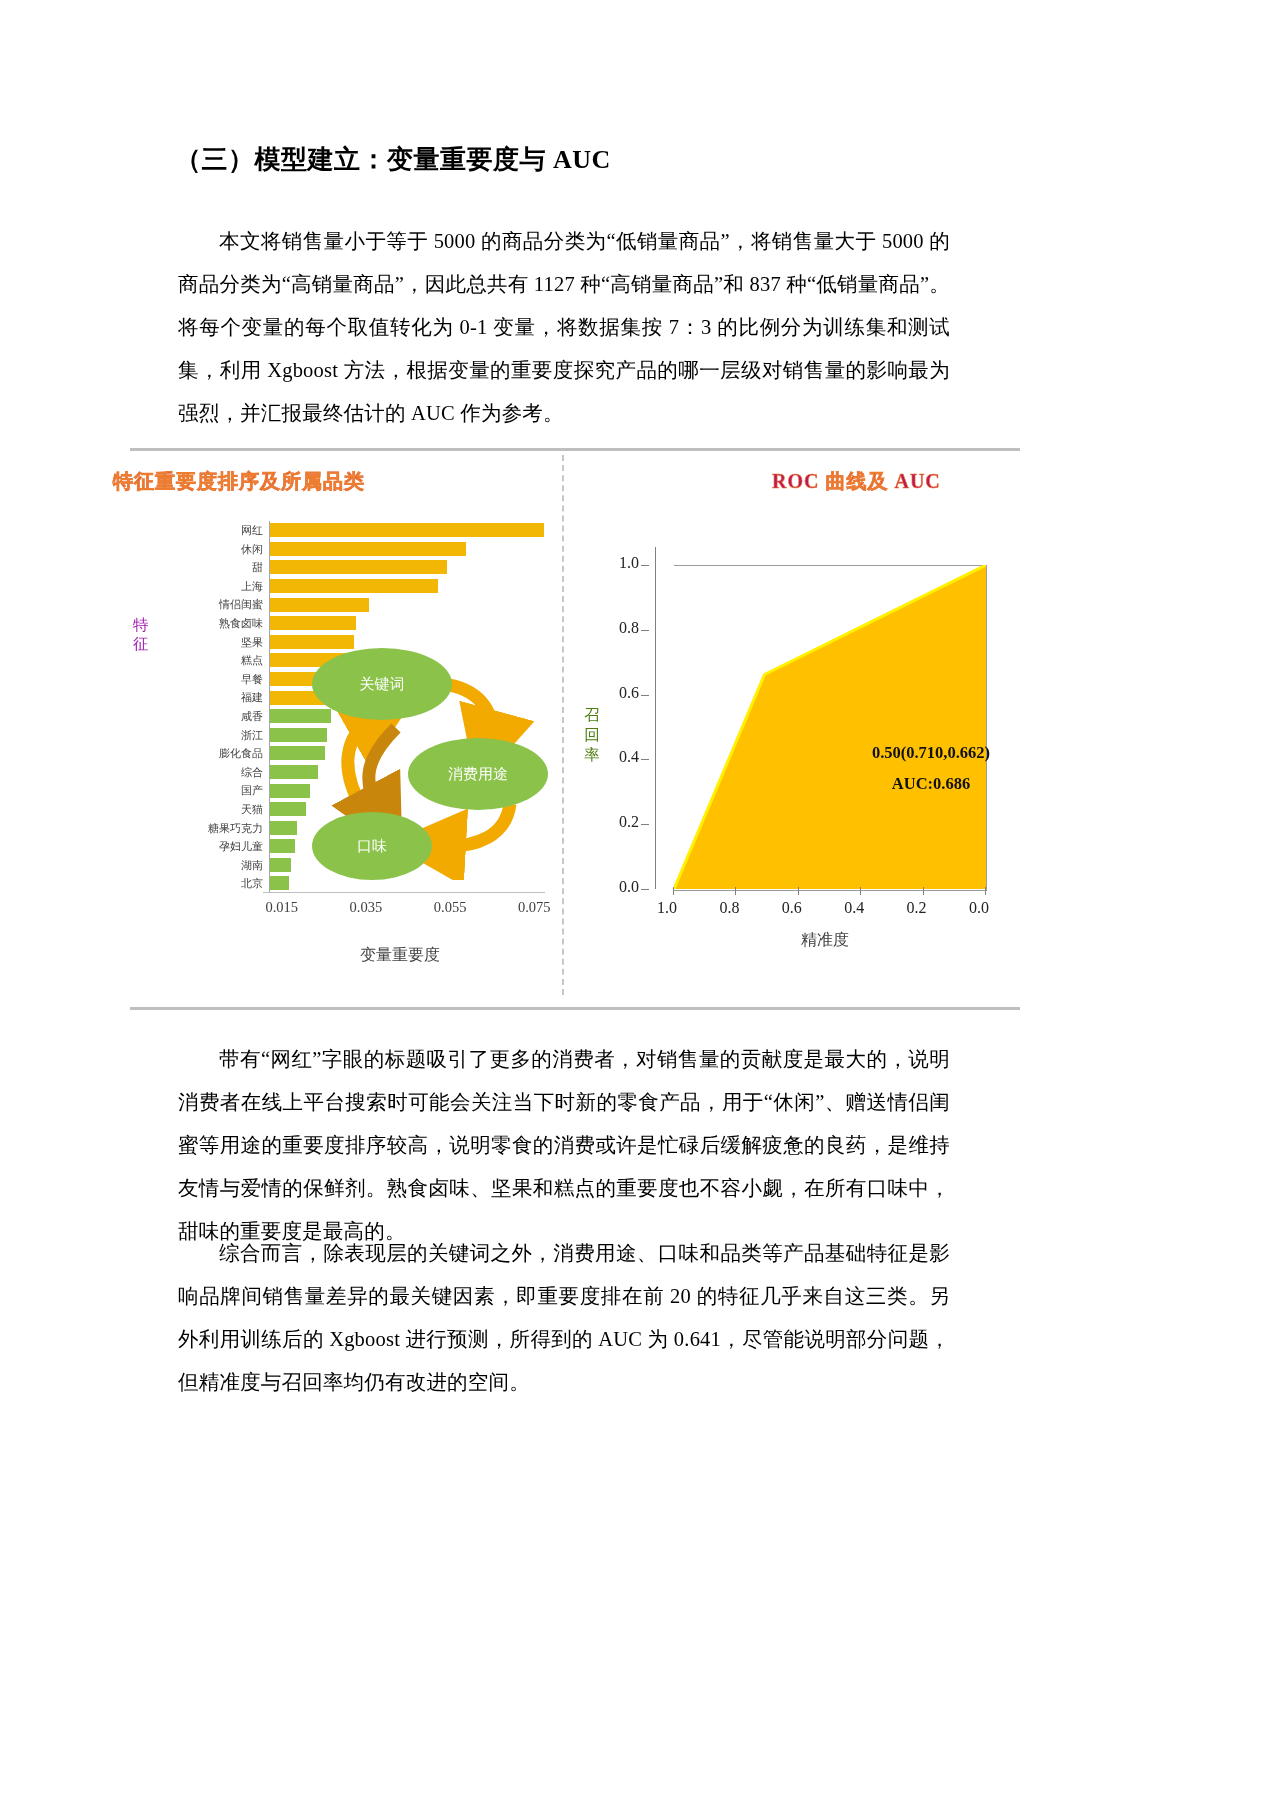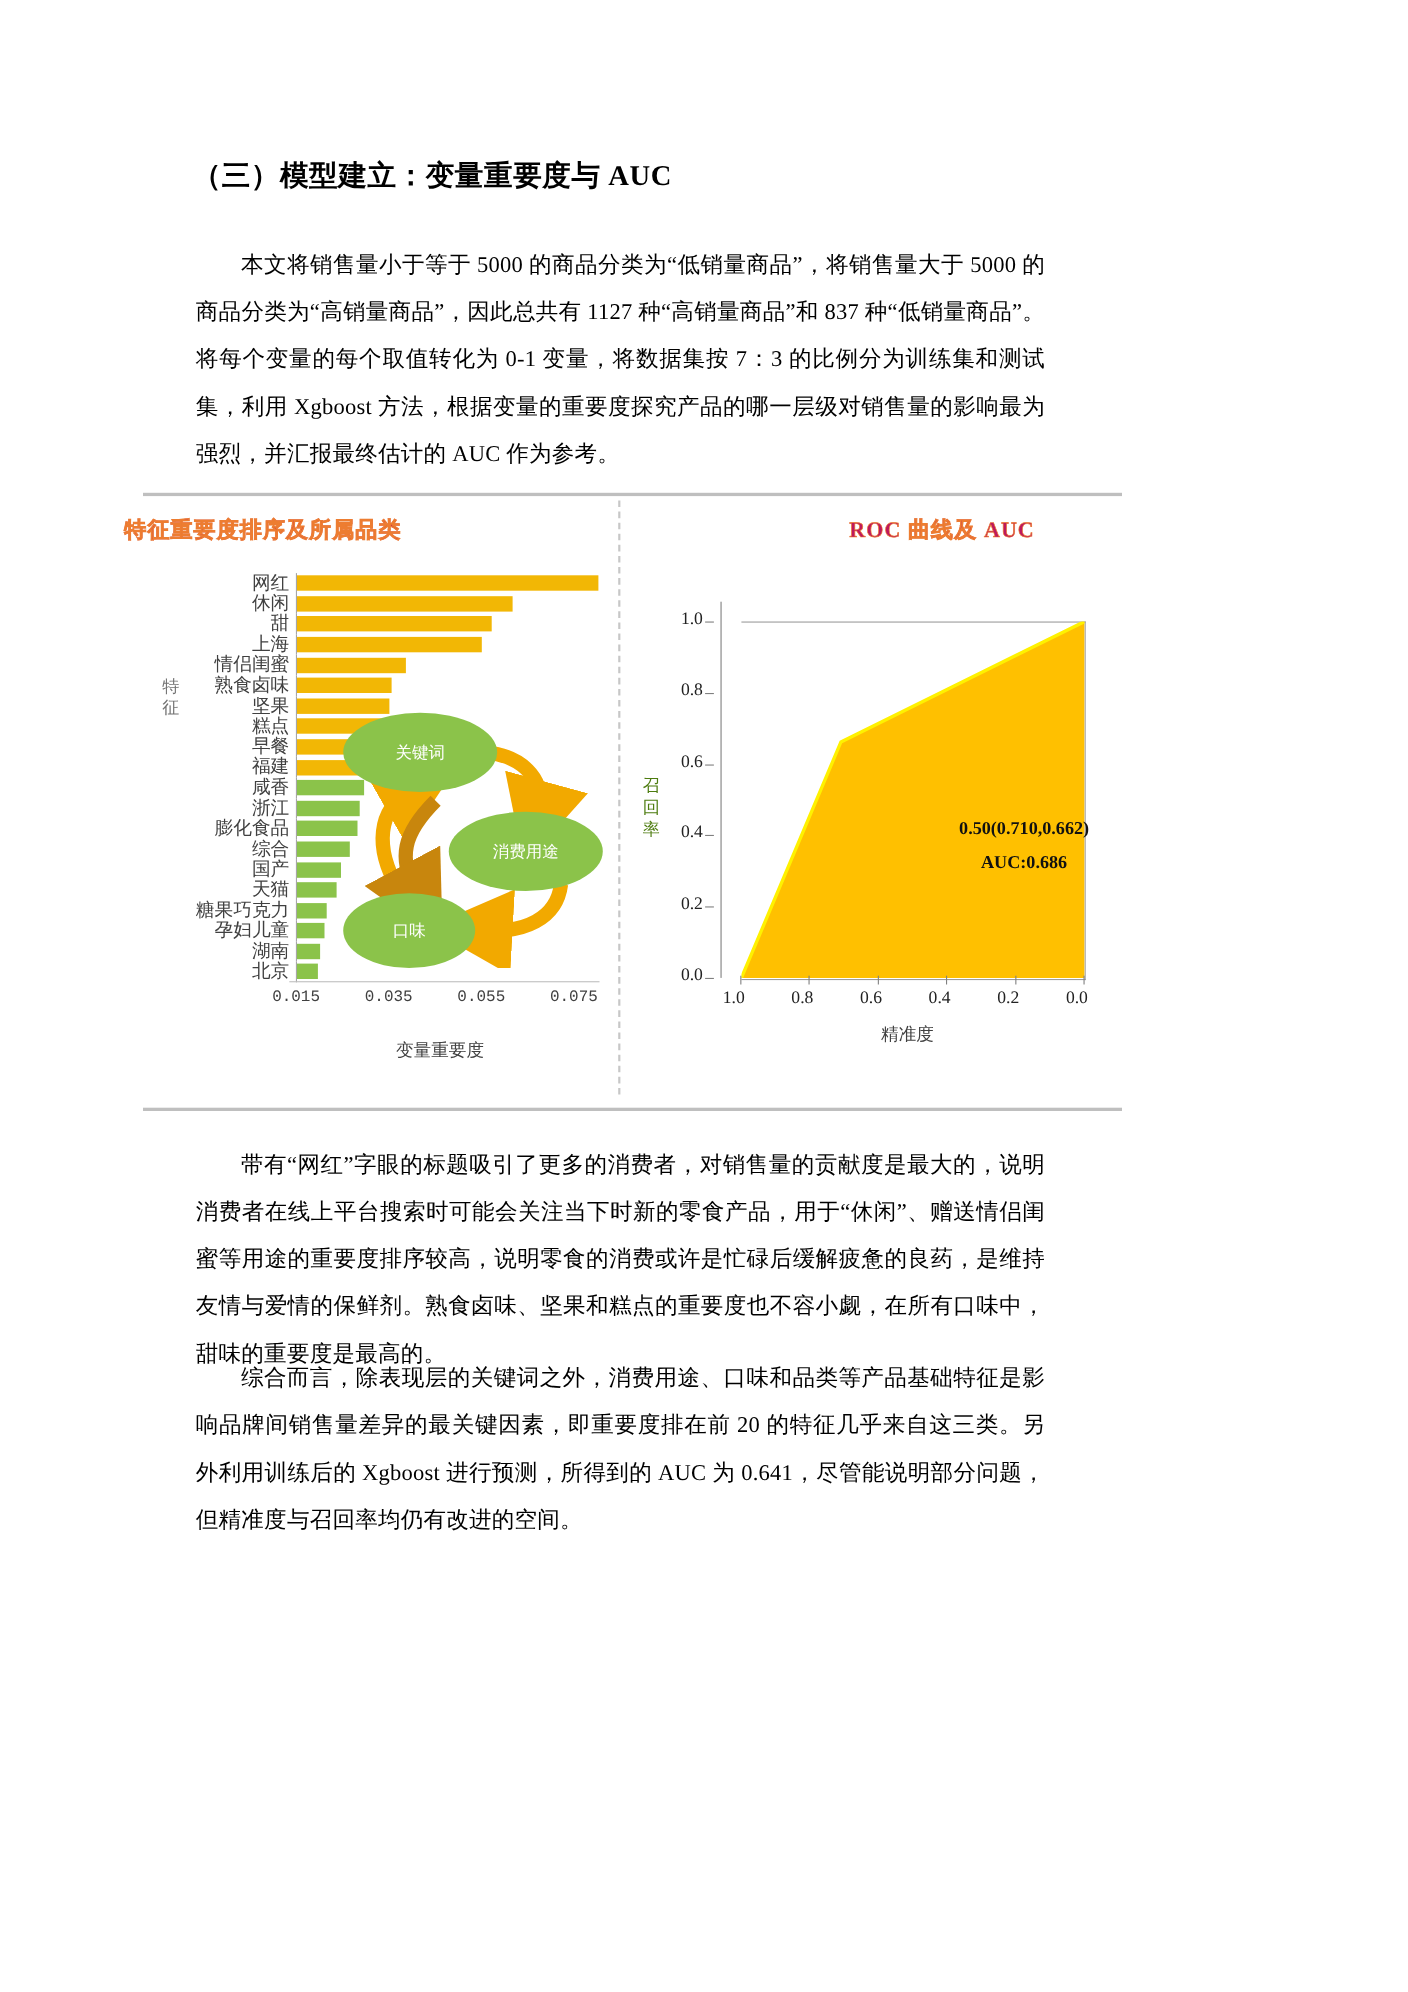--- a/index.html
+++ b/index.html
@@ -47,44 +47,44 @@
     letter-spacing:1px;
     -webkit-text-stroke:0.6px #ED7D31;
   }
   .fig-title.left{left:113px;top:468px;}
   .fig-title.right{left:772px;top:468px;}
 
   
   .barchart{position:absolute;left:130px;top:505px;width:430px;height:500px;}
   .bc-axis-label-y{
     position:absolute;left:3px;top:110px;width:30px;
-    font-size:15.5px;color:#737373;line-height:19px;text-align:right;
+    font-size:15.5px;color:#a21caf;line-height:19px;text-align:left;
   }
   .bc-rows{position:absolute;left:38px;top:16px;width:375px;}
   .bc-row{display:flex;align-items:center;height:18.6px;}
   .bc-row .lbl{
     width:95px;text-align:right;padding-right:6px;
-    font-size:17px;color:#404040;white-space:nowrap;
+    font-size:11px;color:#404040;white-space:nowrap;
     font-family:"Liberation Sans","DejaVu Sans",sans-serif;
     line-height:18.6px;
   }
   .bc-row .barwrap{
     flex:1;height:18.6px;border-left:1.5px solid #a6a6a6;position:relative;
   }
   .bc-row .bar{
     position:absolute;left:0;top:2.2px;height:14px;
   }
   .bc-axisline{
     position:absolute;left:133px;top:387px;width:282px;height:0;
     border-top:1.5px solid #bfbfbf;
   }
   .bc-ticks{
-    position:absolute;left:60px;top:392px;width:360px;height:24px;
+    position:absolute;left:78px;top:392px;width:360px;height:24px;
     font-size:14.5px;color:#404040;
-    font-family:Liberation Mono, monospace;
+    font-family:Liberation Serif, serif;
   }
   .bc-ticks span{position:absolute;}
   .bc-xlabel{
     position:absolute;left:120px;top:425px;width:300px;text-align:center;
     font-size:16px;color:#404040;
     font-family:"Liberation Sans","DejaVu Sans",sans-serif;
     margin-top:15px;
   }
 
   

